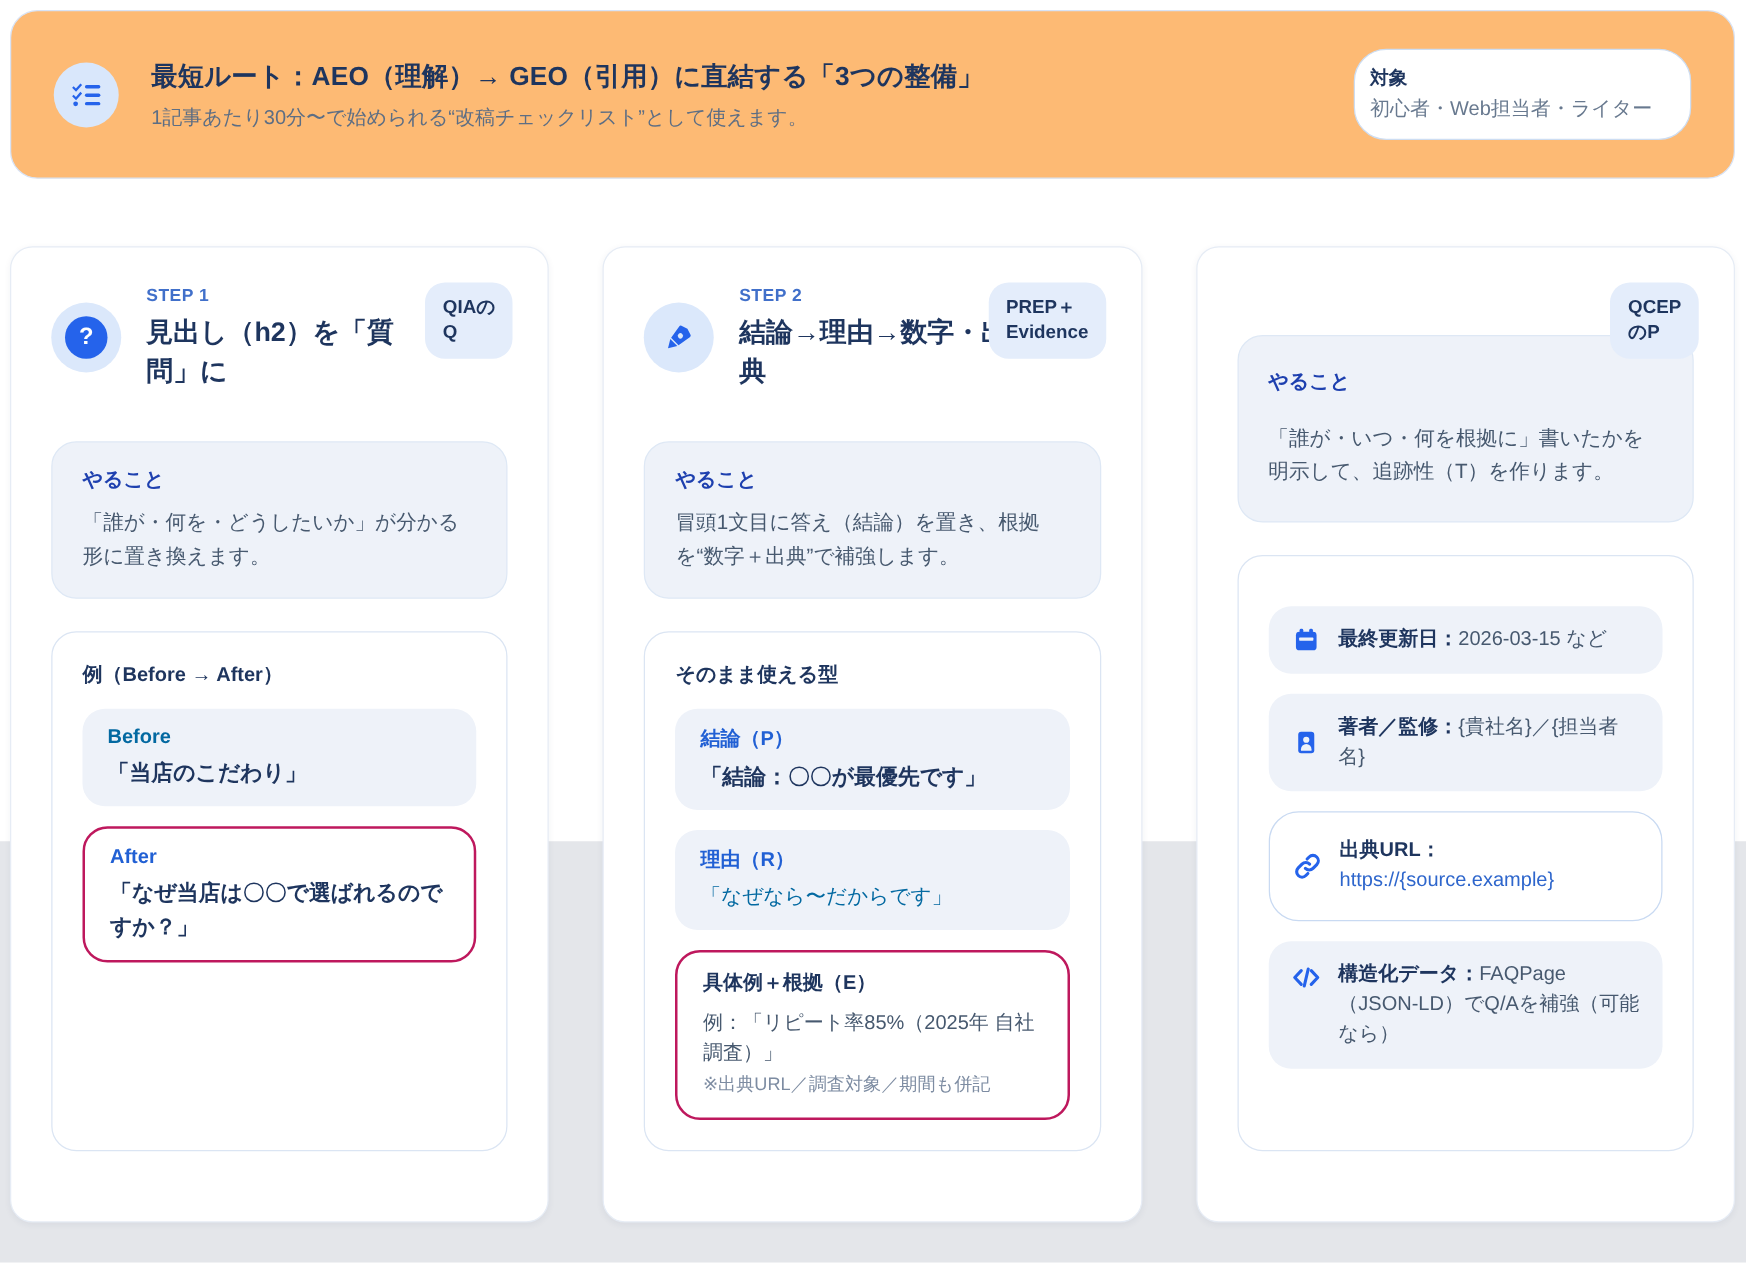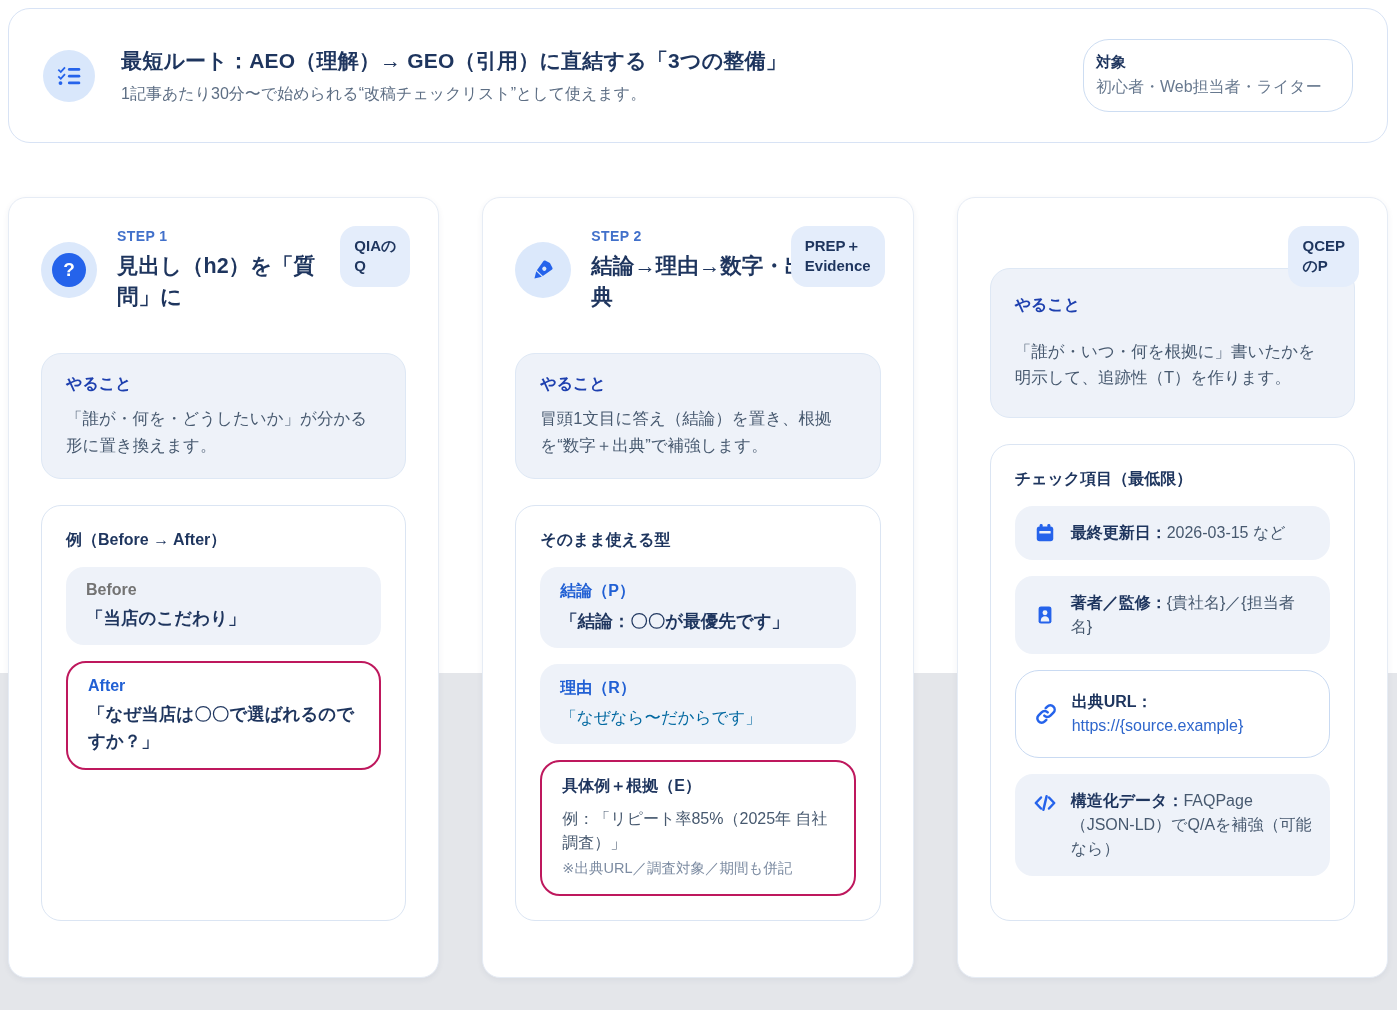--- a/index.html
+++ b/index.html
@@ -8,21 +8,21 @@
     width: 1397px; min-height: 1010px; position: relative;
     background: #e4e6ea;
     font-family: "Liberation Sans", "DejaVu Sans", sans-serif;
     color: #1e355e;
   }
   .white-sheet { position: absolute; top: 0; left: 0; width: 100%; height: 673px; background: #ffffff; }
   .page { position: relative; padding: 8px 9px 10px 8px; }
 
   
   .banner {
-    background: #ffffff; border: 1px solid #d8e3f5; border-radius: 22px;
+    background: #fdba74; border: 1px solid #d8e3f5; border-radius: 22px;
     padding: 30px 34px; display: flex; align-items: center; margin-bottom: 54px;
   }
   .banner-icon {
     width: 52px; height: 52px; border-radius: 50%; background: #d9e7fb;
     display: flex; align-items: center; justify-content: center; flex: none;
   }
   .banner-text { margin-left: 26px; flex: 1; }
   .banner-title { font-size: 21px; font-weight: 700; color: #1e355e; letter-spacing: .2px; }
   .banner-sub { font-size: 16px; color: #5d6e84; margin-top: 9px; }
   .audience-pill {
@@ -70,21 +70,21 @@
   .section-box {
     margin-top: 26px; background: #ffffff; border: 1px solid #dbe5f3;
     border-radius: 20px; padding: 24px; flex: 1;
   }
   .section-title { font-size: 16px; font-weight: 700; color: #1e355e; }
 
   .item-box { border-radius: 18px; padding: 14px 20px; margin-top: 16px; }
   .item-plain { background: #eef2f9; }
   .item-outline { background: #ffffff; border: 2px solid #be185d; border-radius: 20px; }
   .item-label { font-size: 16px; font-weight: 700; }
-  .lbl-gray { color: #737373; }
+  .lbl-gray { color: #0369a1; }
   .lbl-accent { color: #2160d4; }
   .lbl-navy { color: #1e355e; }
   .item-text-strong { font-size: 17.5px; font-weight: 700; color: #1e355e; margin-top: 6px; line-height: 1.5; }
   .item-text-muted { font-size: 16.5px; color: #0369a1; margin-top: 6px; line-height: 1.5; }
   .item-text-med { font-size: 16px; color: #47596f; margin-top: 10px; line-height: 1.5; }
   .item-note { font-size: 14.5px; color: #7d8ca2; margin-top: 3px; line-height: 1.5; }
 
   .check-row {
     display: flex; align-items: center; gap: 14px;
     background: #eef2f9; border-radius: 18px; padding: 15px 18px; margin-top: 16px;
@@ -222,21 +222,20 @@
         <span>QCEP</span>
         <span>のP</span>
       </div>
 
       <div class="todo-box roomy">
         <div class="todo-label">やること</div>
         <div class="todo-text">「誰が・いつ・何を根拠に」書いたかを明示して、追跡性（T）を作ります。</div>
       </div>
 
       <div class="section-box">
-        <div class="section-title">チェック項目（最低限）</div>
 
         <div class="check-row">
           <span class="row-icon">
             <svg width="22" height="22" viewBox="0 0 24 24" fill="#2563eb">
               <rect x="3" y="4.8" width="18" height="16.2" rx="3"></rect>
               <rect x="6.2" y="2.2" width="3.2" height="5.4" rx="1.3"></rect>
               <rect x="14.6" y="2.2" width="3.2" height="5.4" rx="1.3"></rect>
               <rect x="5.8" y="9.8" width="12.4" height="2.8" rx="0.6" fill="#eef2f9"></rect>
             </svg>
           </span>

